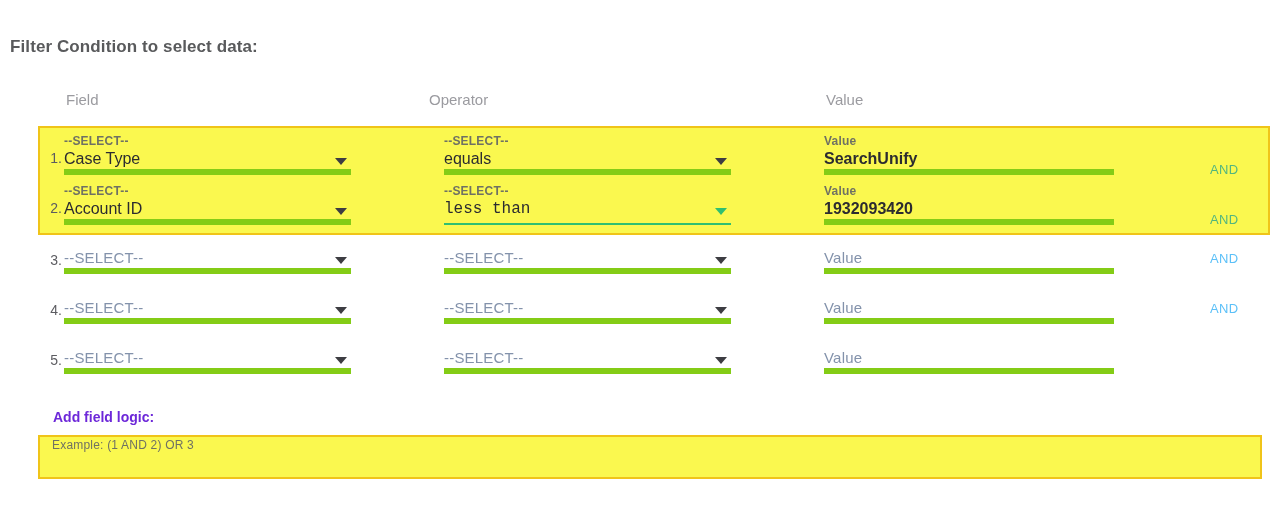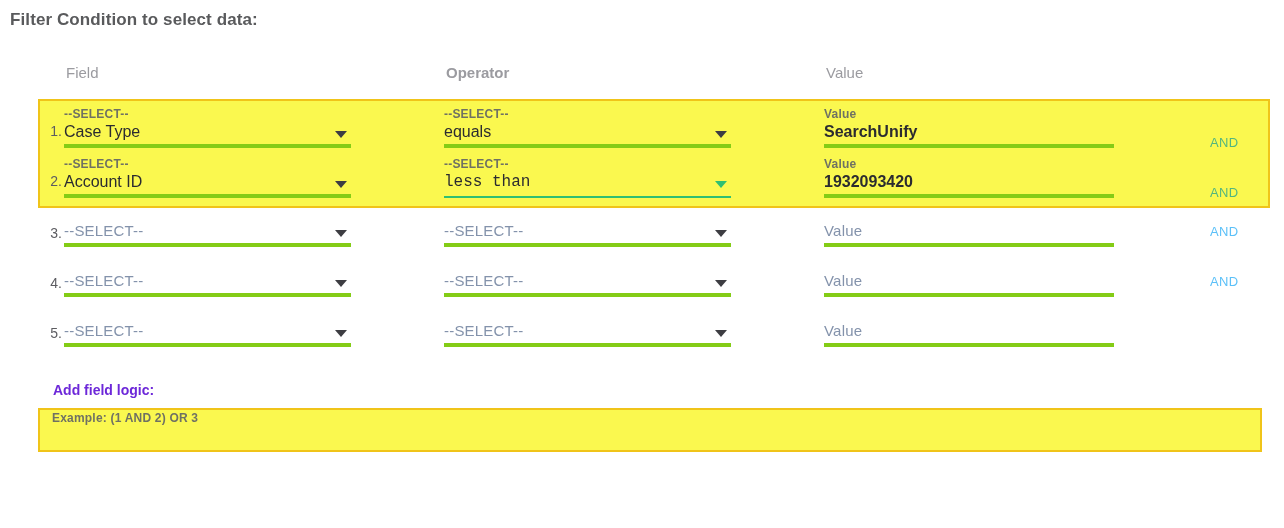--- a/index.html
+++ b/index.html
@@ -4,42 +4,42 @@
 <style>
   * { box-sizing: border-box; }
   html, body {
     margin: 0; padding: 0;
     width: 1284px; height: 528px;
     background: #ffffff;
     font-family: "Liberation Sans", sans-serif;
     overflow: hidden;
   }
 
-  .page { position: relative; width: 1284px; height: 432px; background:#fff; }
+  .page { position: relative; width: 1284px; height: 432px; background:#fff;margin-top:27px; }
 
   
   .page-title {
     position: absolute;
     left: 10px; top: 10px;
     font-size: 17px;
     font-weight: 700;
     color: #595a5c;
     letter-spacing: .1px;
   }
 
   
   .col-headers { position: absolute; left: 0; top: 64px; width: 1284px; height: 24px; }
   .col-head {
     position: absolute;
     font-size: 15px;
     color: #9b9ba0;
     font-weight: 400;
   }
   .col-head.field    { left: 66px; text-align: right; }
-  .col-head.operator { left: 446px; font-weight: bold; }
+  .col-head.operator { left: 429px; }
   .col-head.value    { left: 826px; }
 
   
   .highlight-rows {
     position: absolute;
     left: 38px; top: 99px;
     width: 1232px; height: 109px;
     background: #faf84f;
     border: 2px solid #f0c419;
     z-index: 0;
@@ -82,21 +82,21 @@
     line-height: 14px;
     font-weight: 700;
     color: #6f7163;
     white-space: nowrap;
     letter-spacing: .2px;
   }
 
   .ctrl {
     position: relative;
     height: 26px;
-    border-bottom: 4px solid #84cc16;
+    border-bottom: 6px solid #84cc16;
   }
   .ctrl .txt {
     position: absolute;
     left: 0; top: 1px;
     font-size: 16px;
     color: #2b2b30;
     white-space: nowrap;
   }
   .ctrl .txt.bold { font-weight: 700; }
   .ctrl .txt.placeholder {
@@ -143,21 +143,21 @@
     position: absolute;
     left: 38px; top: 408px;
     width: 1224px; height: 44px;
     background: #faf84f;
     border: 2px solid #f0c419;
   }
   .logic-inner { position: absolute; left: 52px; top: 411px; width: 1196px; }
   .logic-example {
     font-size: 12px;
     line-height: 15px;
-    font-weight: 700;
+    font-weight: 400;
     color: #6f7163;
     letter-spacing: .2px;
   }
   .logic-input {
     position: relative;
     height: 24px;
     border-bottom: 1px solid #6d6d4a;
     width: 1196px;
   }
   .logic-input .txt {

